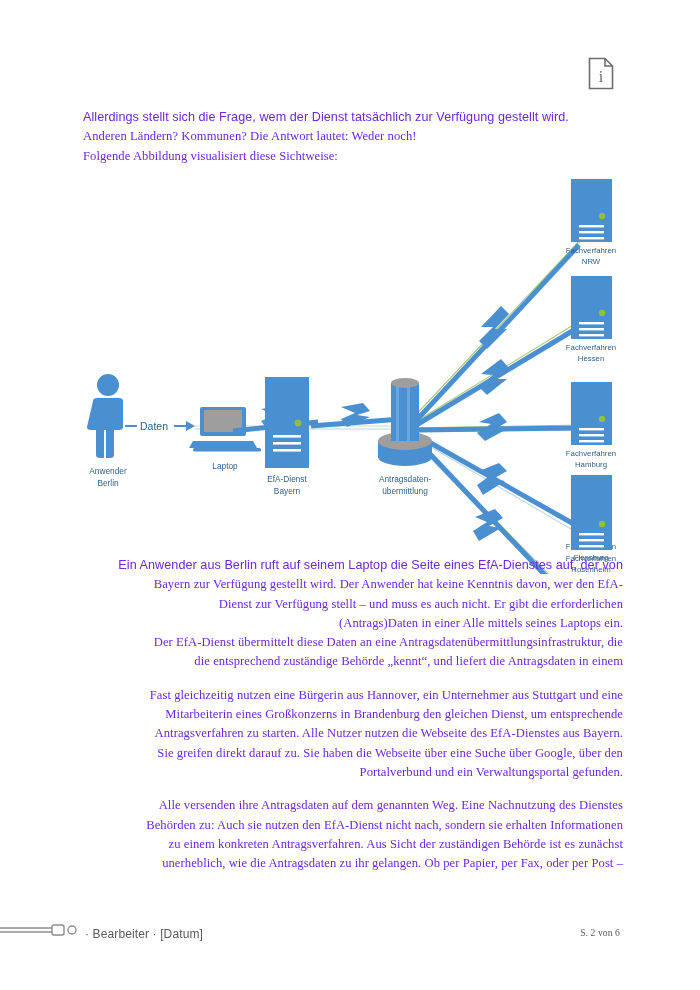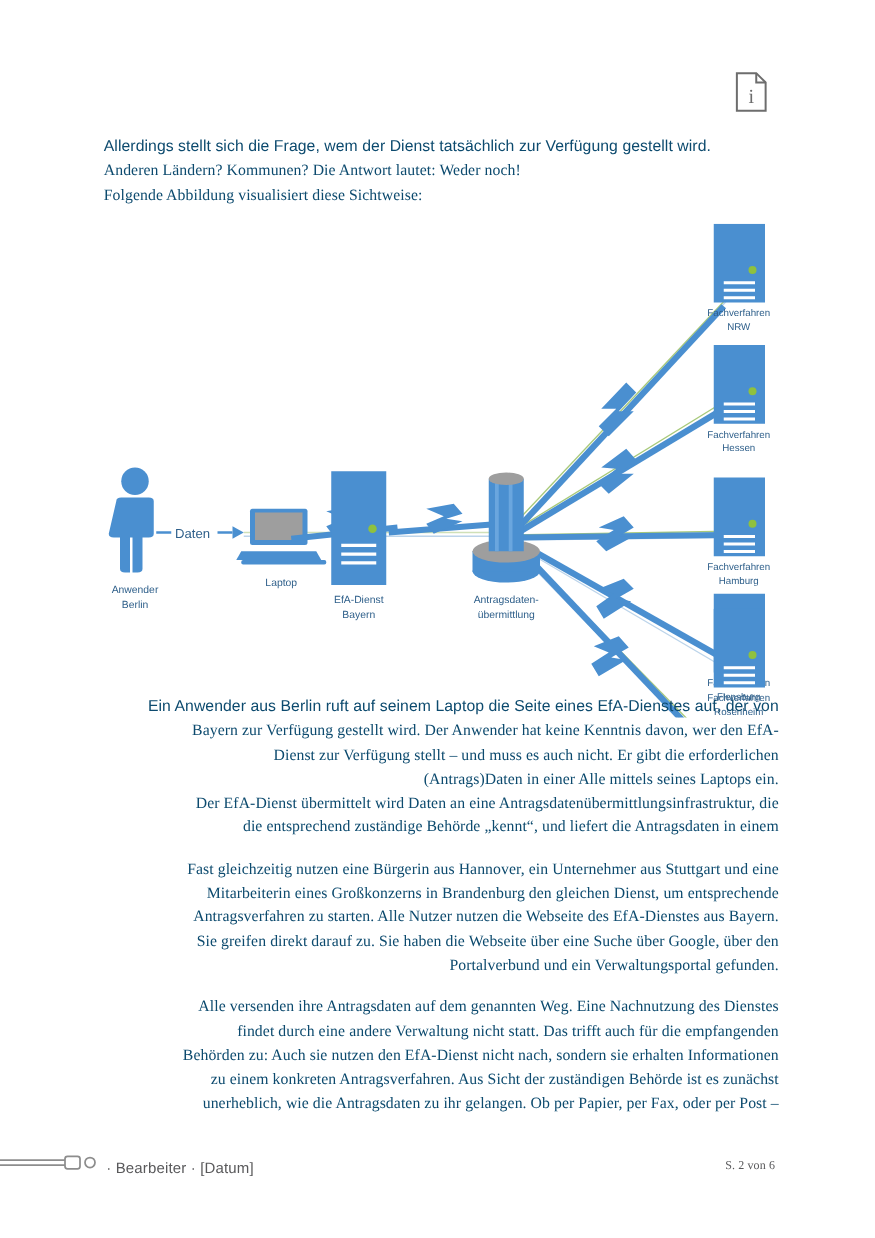--- a/index.html
+++ b/index.html
@@ -34,21 +34,21 @@
   .content {
     position: absolute;
     left: 83px;
     top: 108px;
     width: 537px;
   }
   p.para {
     margin: 0;
     font-size: 12.6px;
     line-height: 19.3px;
-    color: #0c4a6e;
+    color: #6d28d9;
     letter-spacing: 0.005em;
   }
   .para + .para { margin-top: 0; font-family: Liberation Serif, serif; }
   .gap-para { margin-top: 14px !important; }
 
   
   .figure {
     position: relative;
     width: 537px;
     height: 395px;
@@ -272,31 +272,30 @@
   </div>
 </div>
 
 <div class="lower">
 
   <p class="para">Ein Anwender aus Berlin ruft auf seinem Laptop die Seite eines EfA-Dienstes auf, der von</p>
   <p class="para">Bayern zur Verfügung gestellt wird. Der Anwender hat keine Kenntnis davon, wer den EfA-</p>
   <p class="para">Dienst zur Verfügung stellt – und muss es auch nicht. Er gibt die erforderlichen</p>
   <p class="para">(Antrags)Daten in einer Alle mittels seines Laptops ein.</p>
 
-  <p class="para">Der EfA-Dienst übermittelt wird Daten an eine Antragsdatenübermittlungsinfrastruktur, die</p>
+  <p class="para">Der EfA-Dienst übermittelt diese Daten an eine Antragsdatenübermittlungsinfrastruktur, die</p>
   <p class="para">die entsprechend zuständige Behörde „kennt“, und liefert die Antragsdaten in einem</p>
 
   <p class="para gap-para">Fast gleichzeitig nutzen eine Bürgerin aus Hannover, ein Unternehmer aus Stuttgart und eine</p>
   <p class="para">Mitarbeiterin eines Großkonzerns in Brandenburg den gleichen Dienst, um entsprechende</p>
   <p class="para">Antragsverfahren zu starten. Alle Nutzer nutzen die Webseite des EfA-Dienstes aus Bayern.</p>
   <p class="para">Sie greifen direkt darauf zu. Sie haben die Webseite über eine Suche über Google, über den</p>
   <p class="para">Portalverbund und ein Verwaltungsportal gefunden.</p>
 
   <p class="para gap-para">Alle versenden ihre Antragsdaten auf dem genannten Weg. Eine Nachnutzung des Dienstes</p>
-  <p class="para">findet durch eine andere Verwaltung nicht statt. Das trifft auch für die empfangenden</p>
   <p class="para">Behörden zu: Auch sie nutzen den EfA-Dienst nicht nach, sondern sie erhalten Informationen</p>
   <p class="para">zu einem konkreten Antragsverfahren. Aus Sicht der zuständigen Behörde ist es zunächst</p>
   <p class="para">unerheblich, wie die Antragsdaten zu ihr gelangen. Ob per Papier, per Fax, oder per Post –</p>
 </div>
 
 <div class="footer">
   <div class="footer-rule">
     <svg width="80" height="14" viewBox="0 0 80 14">
       <line x1="0" y1="5" x2="52" y2="5" stroke="#8d8d8d" stroke-width="1.4"></line>
       <line x1="0" y1="9" x2="52" y2="9" stroke="#8d8d8d" stroke-width="1.4"></line>

